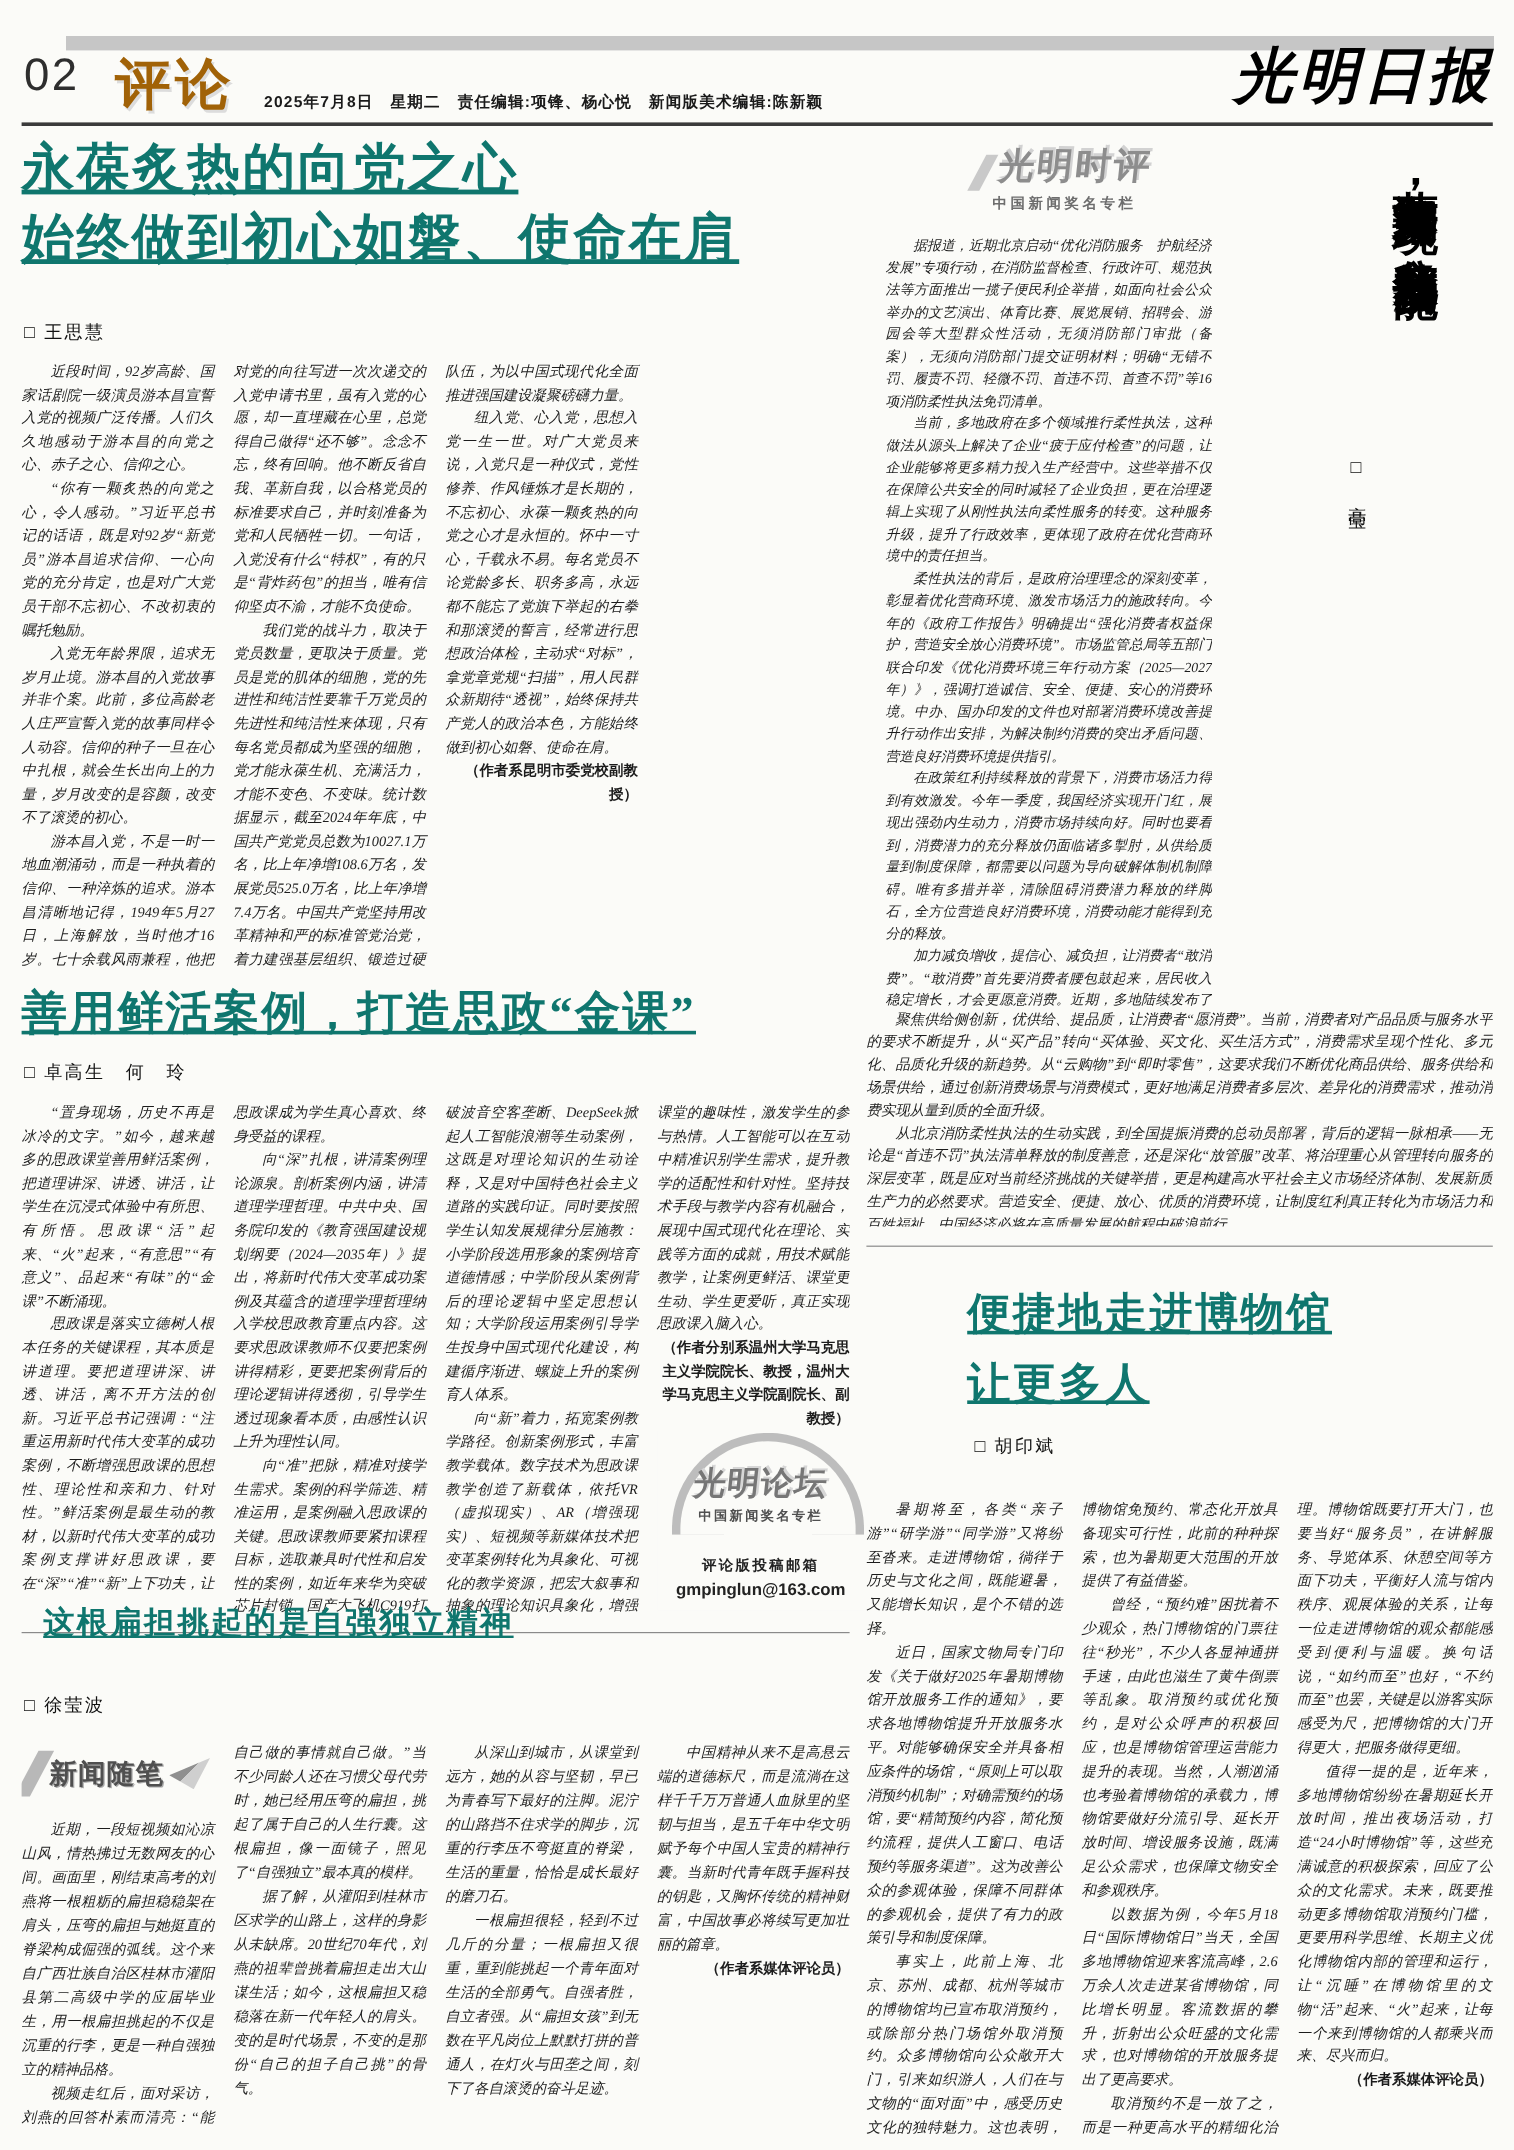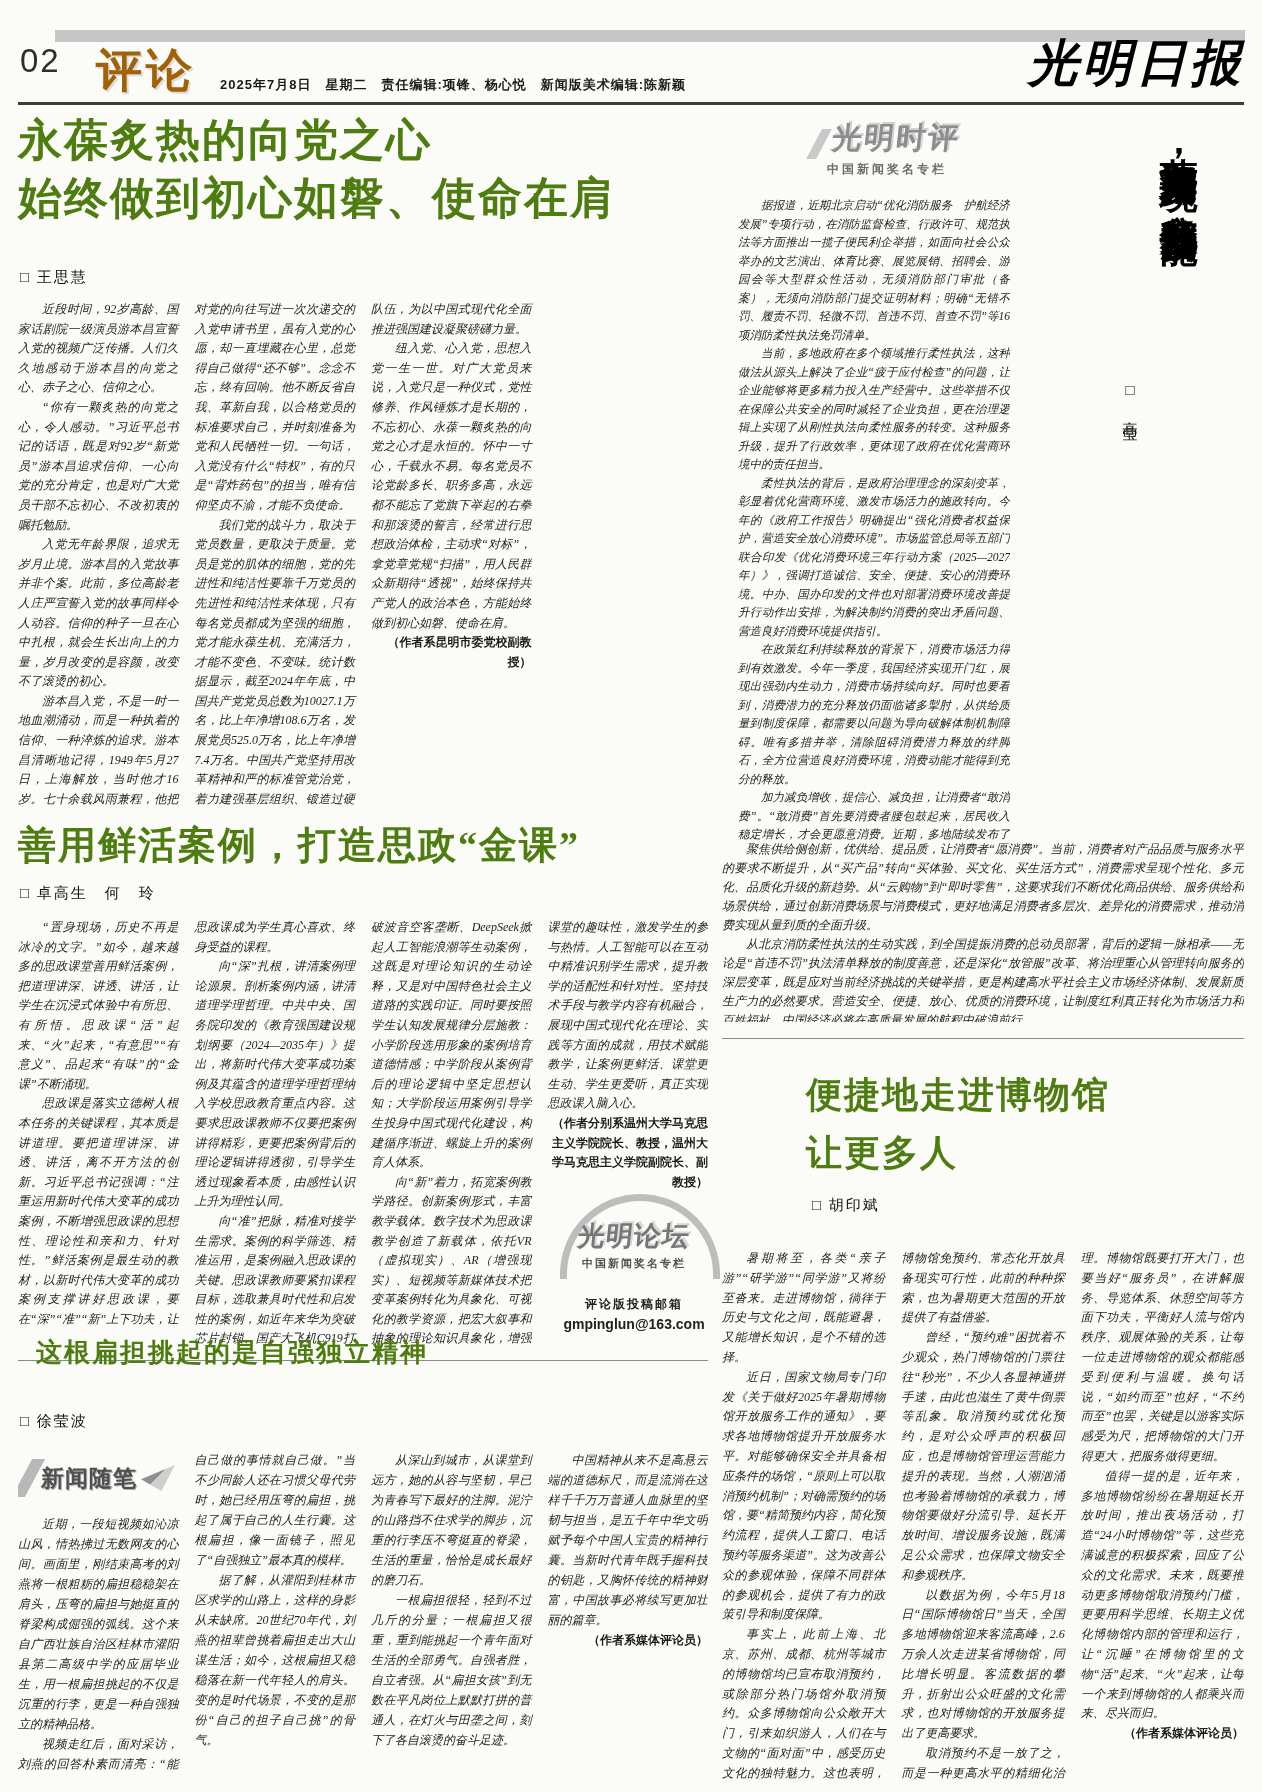--- a/index.html
+++ b/index.html
@@ -1,30 +1,30 @@
 <!DOCTYPE html>
 <html><head>
 <meta charset="utf-8">
 <style>
   html,body{margin:0;padding:0;background:#e8e8e4;}
   #page{position:relative;width:1262px;height:1792px;background:#fbfbf8;margin:0 auto;
         font-family:"Liberation Serif","DejaVu Serif",serif;color:#1c1c1c;overflow:hidden;}
   
   .topbar{position:absolute;left:55px;top:30px;width:1190px;height:12px;background:#c6c6c6;}
   .pageno{position:absolute;left:20px;top:42px;font-family:"Liberation Sans",sans-serif;
-          font-size:33px;font-weight:400;color:#2e2e2e;letter-spacing:2px;}
+          font-size:38px;font-weight:400;color:#2e2e2e;letter-spacing:2px;}
   .section-title{position:absolute;left:96px;top:40px;font-family:"Liberation Sans",sans-serif;
           font-size:46px;font-weight:900;color:#a16207;letter-spacing:4px;text-shadow:2px 2px 0 #dcdcdc;}
   .dateline{position:absolute;left:220px;top:76px;font-family:"Liberation Sans",sans-serif;
           font-size:13px;font-weight:700;color:#1a1a1a;letter-spacing:1px;}
   .masthead{position:absolute;right:18px;top:30px;font-size:50px;font-weight:700;font-style:italic;
           letter-spacing:4px;color:#000;}
   .headrule{position:absolute;left:18px;top:102px;width:1226px;height:3px;background:#3b3b3b;}
   
-  .htitle{font-weight:900;color:#4d7c0f;letter-spacing:2px;line-height:1.32;}
+  .htitle{font-weight:900;color:#0f766e;letter-spacing:2px;line-height:1.32;text-decoration:underline;}
   .byline{font-size:15px;color:#111;letter-spacing:2px;}
   .body{text-align:justify;overflow:hidden;}
   .body p{margin:0;text-indent:2em;font-style:italic;}
   .body p.attr,.attr{font-style:normal;font-weight:700;text-align:right;text-indent:0;}
   .cols4{column-count:4;column-gap:16px;column-fill:auto;}
   .cols3{column-count:3;column-gap:16px;column-fill:auto;margin-top:11px;}
   
   .a1-title{position:absolute;left:18px;top:112px;width:690px;font-size:44px;}
   .a1-byline{position:absolute;left:20px;top:268px;}
   .a1-body{position:absolute;left:18px;top:300px;width:690px;height:512px;

